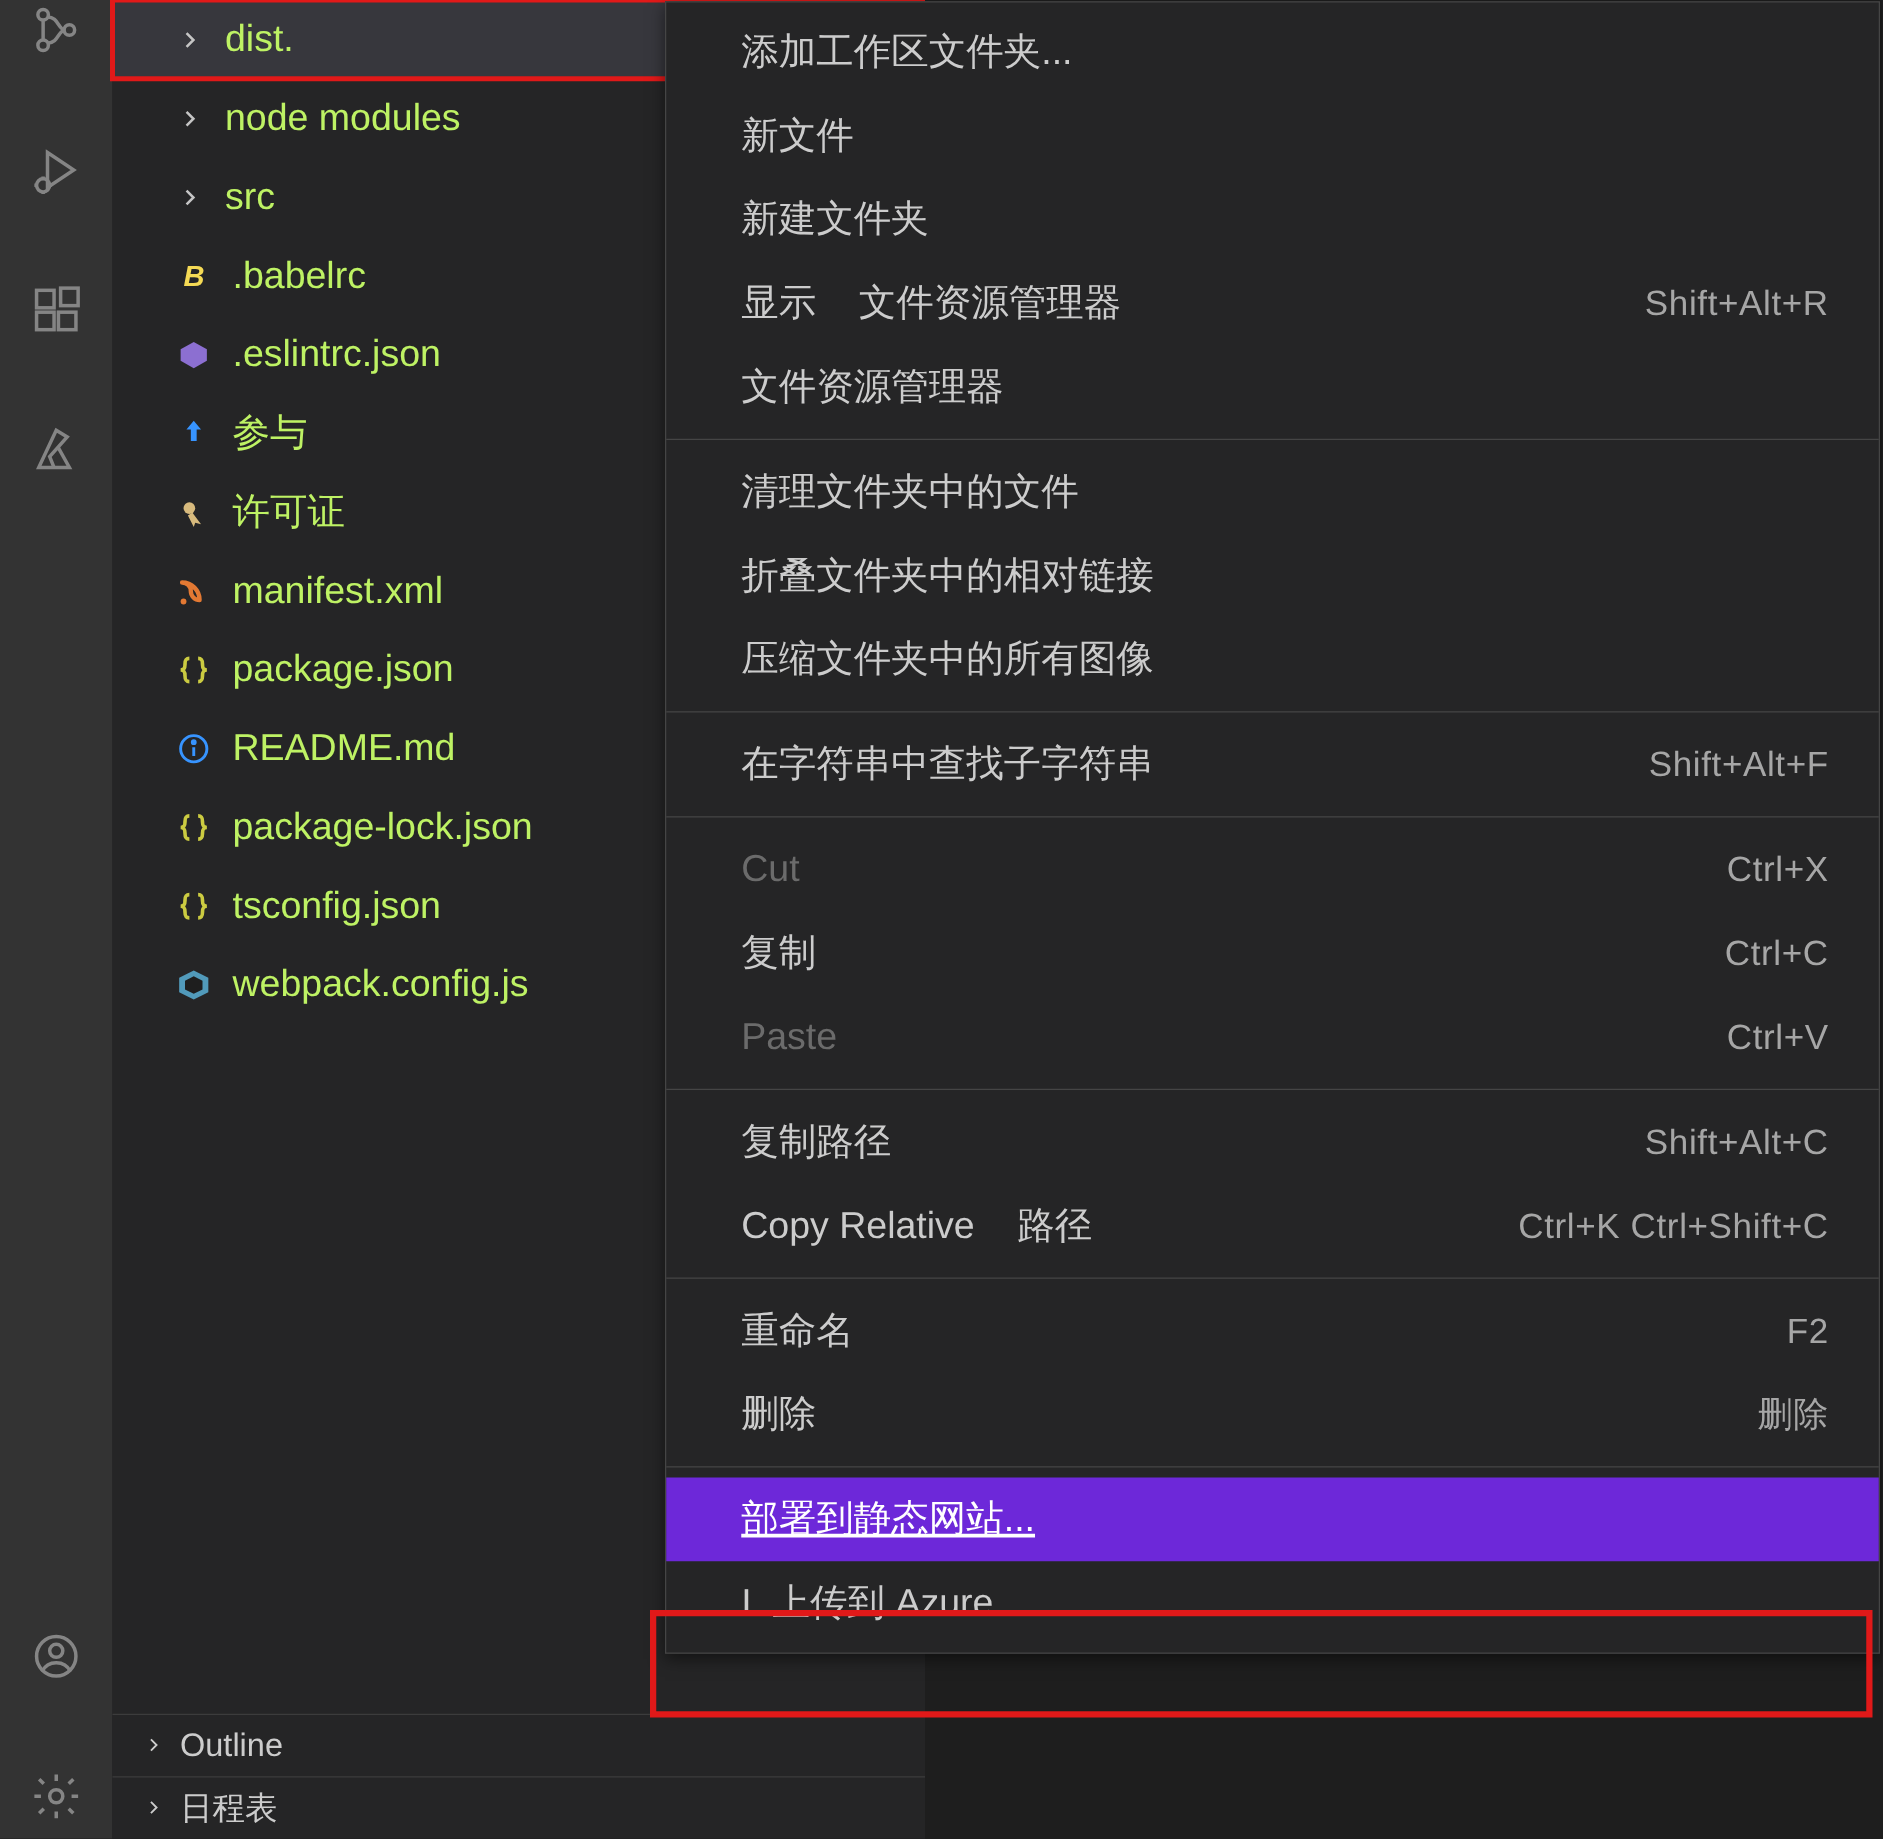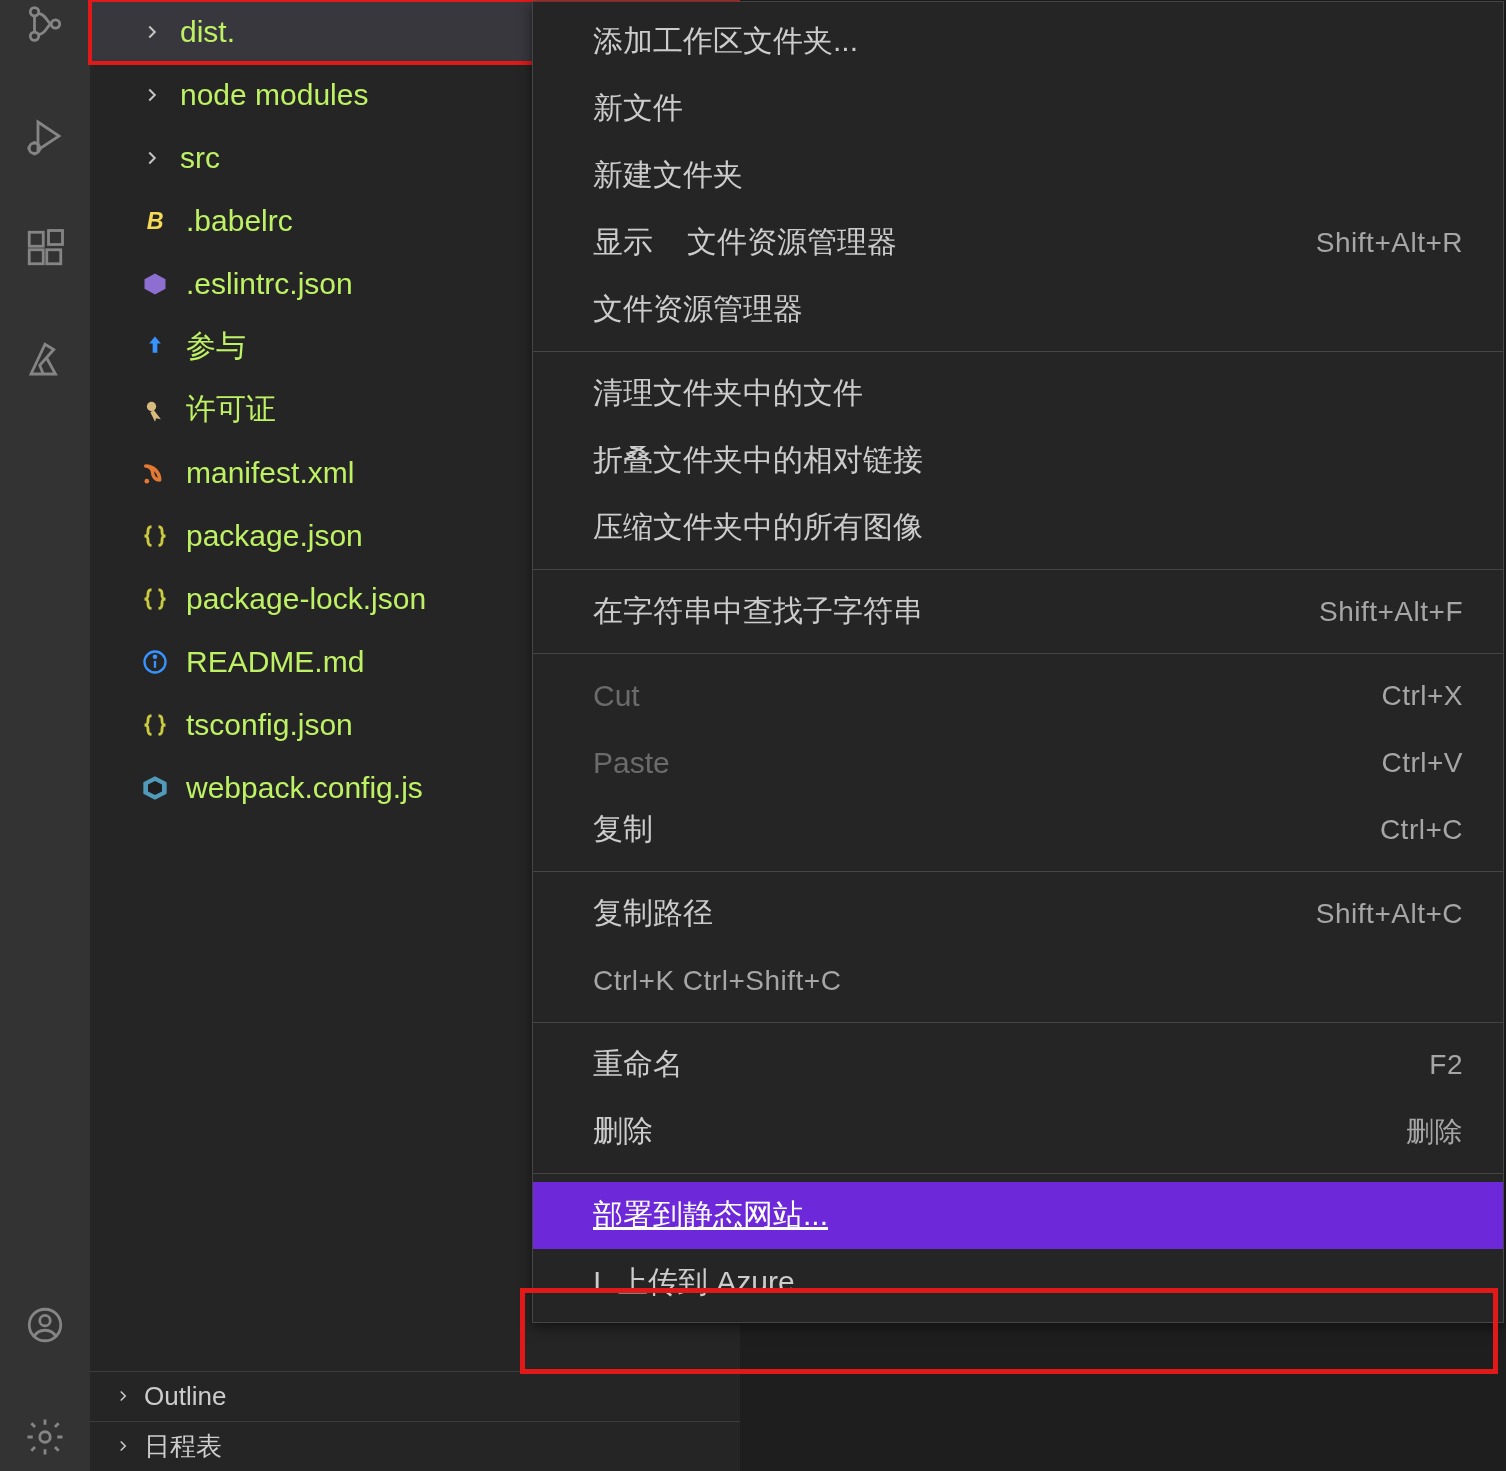--- a/index.html
+++ b/index.html
@@ -253,35 +253,35 @@
       <div class="tree-row">
         <span class="icon">
           <svg viewBox="0 0 24 24" fill="none" stroke="#cbcb41" stroke-width="2.5">
             <path d="M9 4c-3 0-3 2-3 4s0 4-3 4c3 0 3 2 3 4s0 4 3 4M15 4c3 0 3 2 3 4s0 4 3 4c-3 0-3 2-3 4s0 4-3 4"></path>
           </svg>
         </span>
         <span>package.json</span>
       </div>
       <div class="tree-row">
         <span class="icon">
-          <svg viewBox="0 0 24 24" fill="none" stroke="#cbcb41" stroke-width="2.5">
-            <path d="M9 4c-3 0-3 2-3 4s0 4-3 4c3 0 3 2 3 4s0 4 3 4M15 4c3 0 3 2 3 4s0 4 3 4c-3 0-3 2-3 4s0 4-3 4"></path>
-          </svg>
-        </span>
-        <span>package-lock.json</span>
-      </div>
-      <div class="tree-row">
-        <span class="icon">
           <svg viewBox="0 0 24 24" fill="none" stroke="#3794ff" stroke-width="2">
             <circle cx="12" cy="12" r="9"></circle>
             <line x1="12" y1="11" x2="12" y2="17"></line>
             <circle cx="12" cy="7.5" r="1" fill="#3794ff"></circle>
           </svg>
         </span>
         <span>README.md</span>
+      </div>
+      <div class="tree-row">
+        <span class="icon">
+          <svg viewBox="0 0 24 24" fill="none" stroke="#cbcb41" stroke-width="2.5">
+            <path d="M9 4c-3 0-3 2-3 4s0 4-3 4c3 0 3 2 3 4s0 4 3 4M15 4c3 0 3 2 3 4s0 4 3 4c-3 0-3 2-3 4s0 4-3 4"></path>
+          </svg>
+        </span>
+        <span>package-lock.json</span>
       </div>
       <div class="tree-row">
         <span class="icon">
           <svg viewBox="0 0 24 24" fill="none" stroke="#cbcb41" stroke-width="2.5">
             <path d="M9 4c-3 0-3 2-3 4s0 4-3 4c3 0 3 2 3 4s0 4 3 4M15 4c3 0 3 2 3 4s0 4 3 4c-3 0-3 2-3 4s0 4-3 4"></path>
           </svg>
         </span>
         <span>tsconfig.json</span>
       </div>
       <div class="tree-row">
@@ -366,40 +366,44 @@
       </span>
       <span class="shortcut">Shift+Alt+F</span>
     </div>
     <div class="menu-sep"></div>
     <div class="menu-item disabled">
       <span class="label-group">
         <span>Cut</span>
       </span>
       <span class="shortcut">Ctrl+X</span>
     </div>
+    <div class="menu-item">
+      <span class="label-group">
+        <span>复制</span>
+      </span>
+      <span class="shortcut">Ctrl+C</span>
+    </div>
     <div class="menu-item disabled">
       <span class="label-group">
         <span>Paste</span>
       </span>
       <span class="shortcut">Ctrl+V</span>
     </div>
-    <div class="menu-item">
-      <span class="label-group">
-        <span>复制</span>
-      </span>
-      <span class="shortcut">Ctrl+C</span>
-    </div>
     <div class="menu-sep"></div>
     <div class="menu-item">
       <span class="label-group">
         <span>复制路径</span>
       </span>
       <span class="shortcut">Shift+Alt+C</span>
     </div>
     <div class="menu-item">
+      <span class="label-group">
+        <span>Copy Relative</span>
+        <span class="sublabel">路径</span>
+      </span>
       <span class="shortcut">Ctrl+K Ctrl+Shift+C</span>
     </div>
     <div class="menu-sep"></div>
     <div class="menu-item">
       <span class="label-group">
         <span>重命名</span>
       </span>
       <span class="shortcut">F2</span>
     </div>
     <div class="menu-item">

